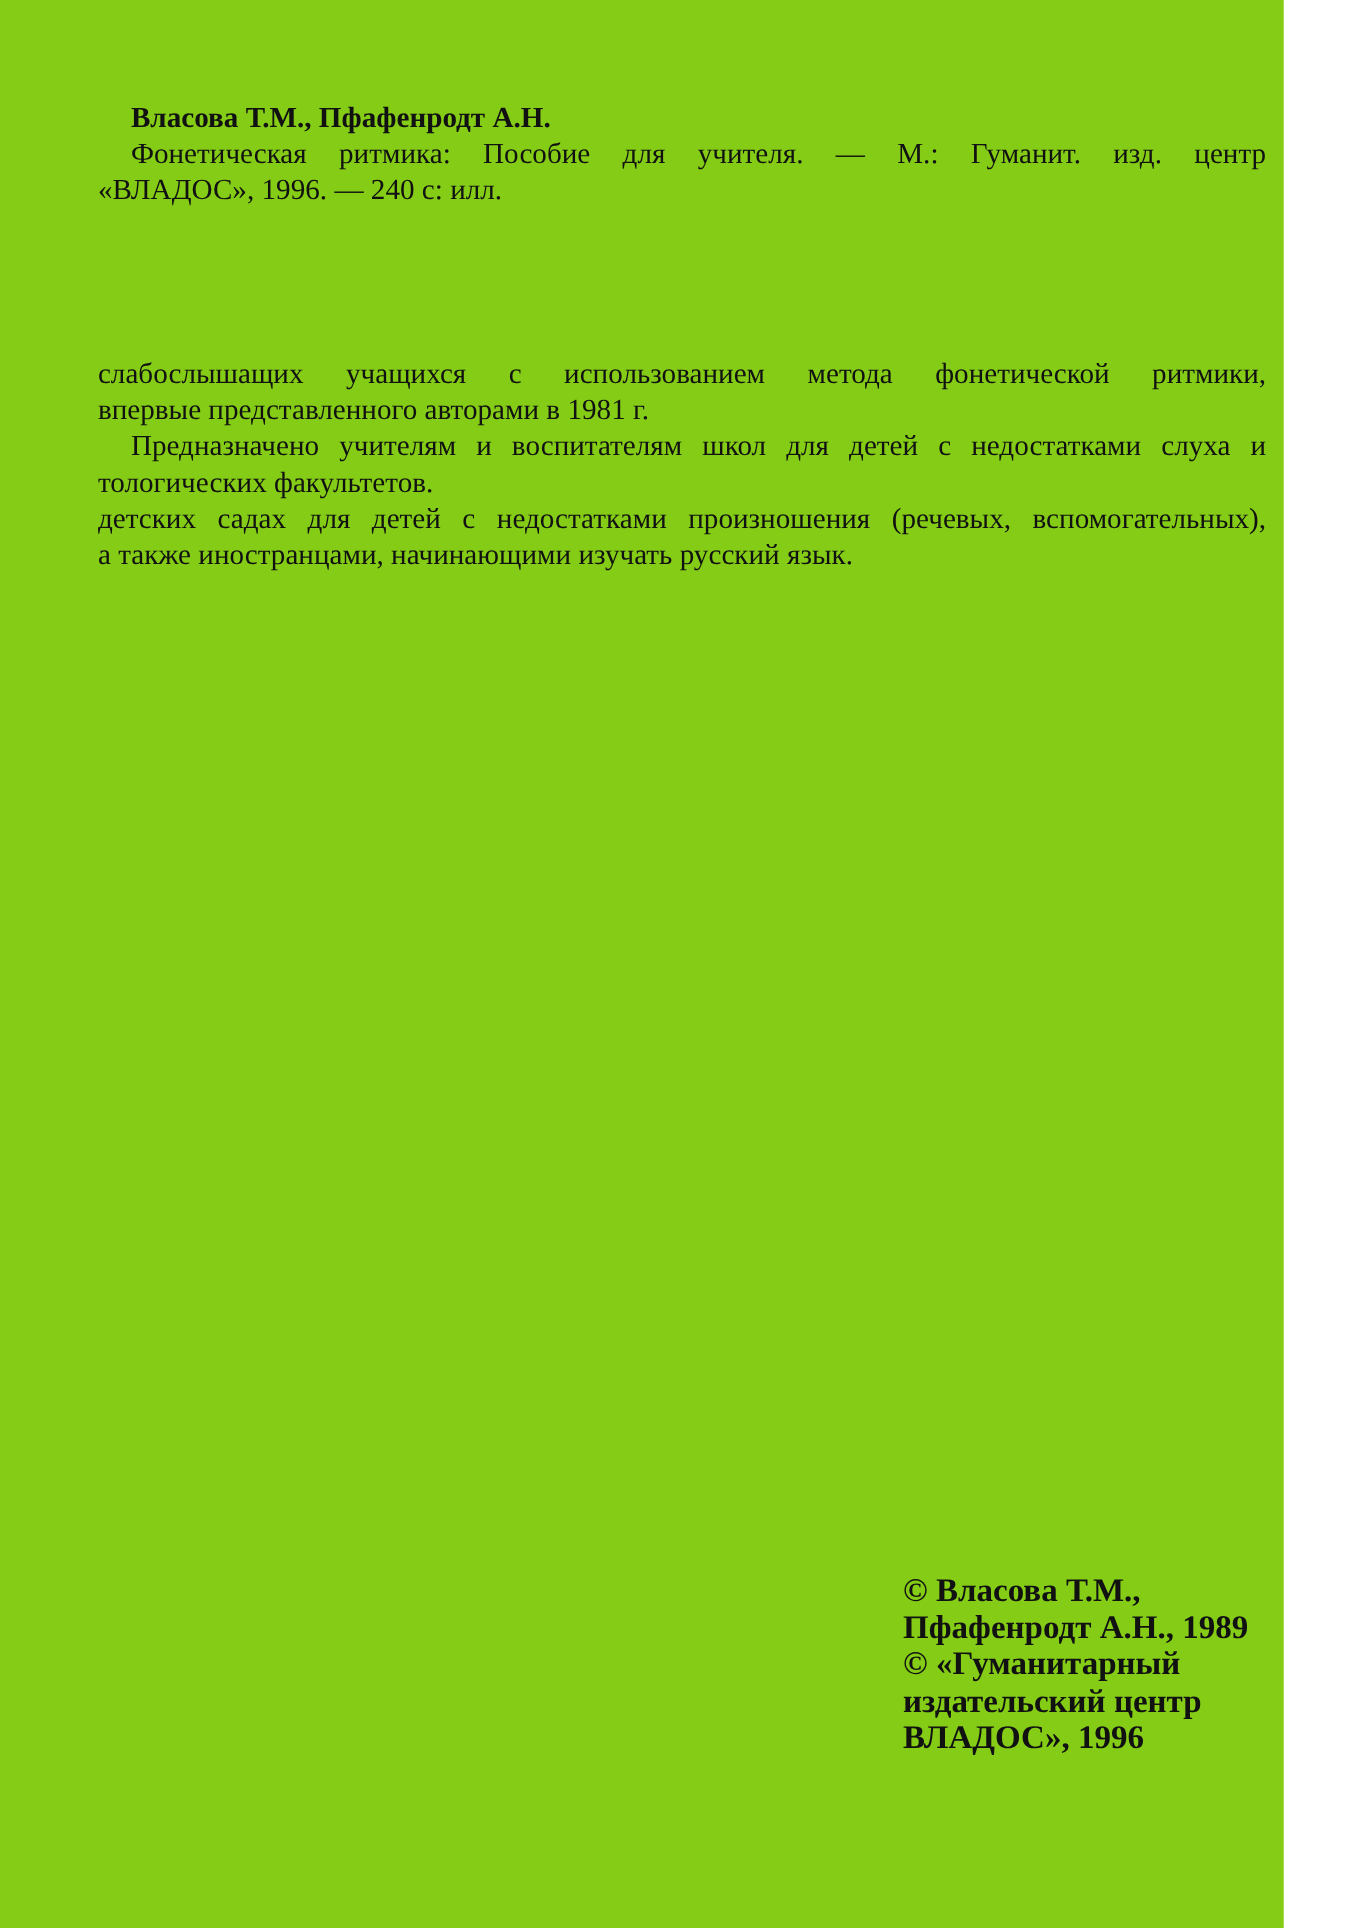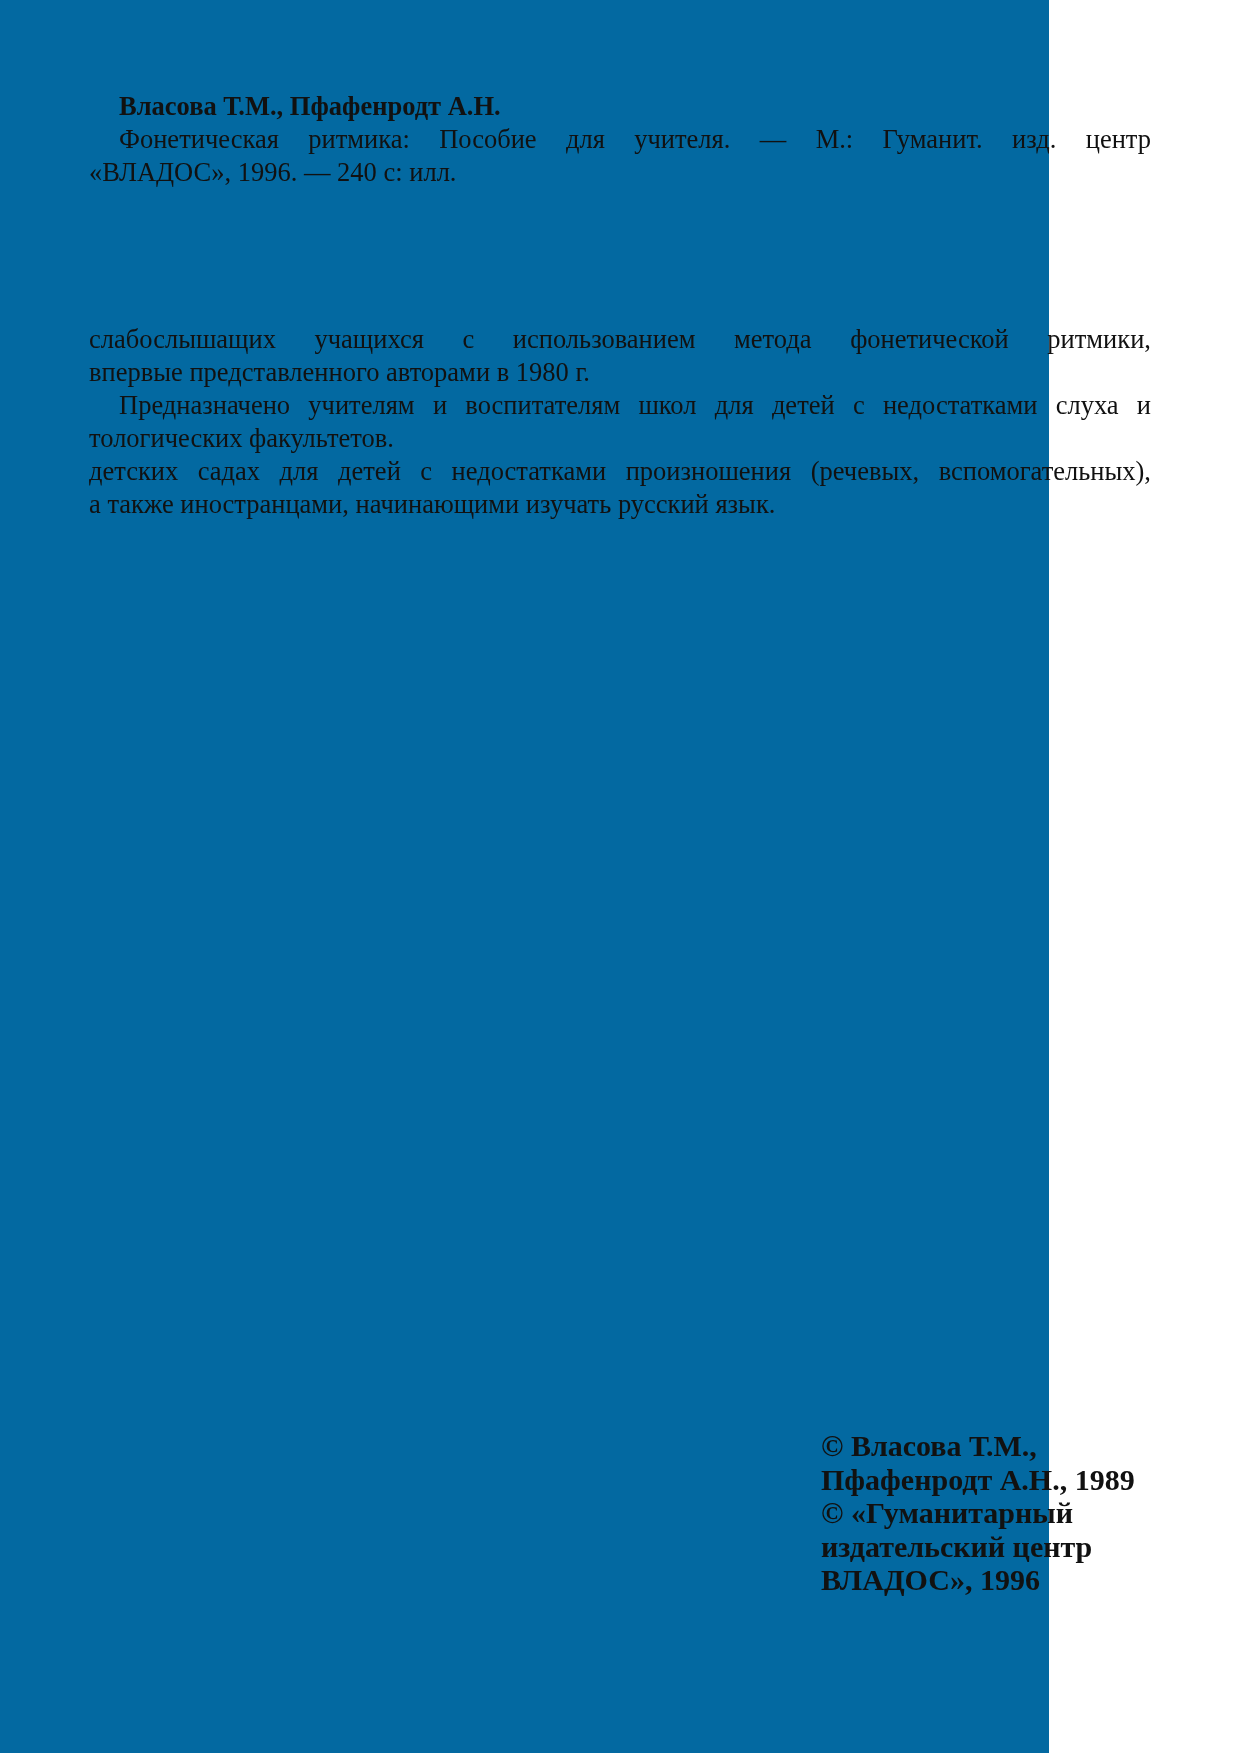--- a/index.html
+++ b/index.html
@@ -11,23 +11,23 @@
       width: 1241px;
       height: 1753px;
       position: relative;
       overflow: hidden;
       font-family: "Liberation Serif", "DejaVu Serif", serif;
       color: #111111;
     }
     .page {
       position: absolute;
       left: 0; top: 0;
-      width: 1049px;
+      width: 1167px;
       height: 1753px;
-      background: #0369a1;
+      background: #84cc16;
     }
     .block {
       position: absolute;
       left: 89px;
       width: 1062px;
       font-size: 26.5px;
       line-height: 33px;
     }
     .line {
       display: block;
@@ -64,21 +64,21 @@
 
   <div class="block" id="bib">
     <span class="line indent bold">Власова Т.М., Пфафенродт А.Н.</span>
     <span class="line indent justify">Фонетическая ритмика: Пособие для учителя. — М.: Гуманит. изд. центр</span>
     <span class="line">«ВЛАДОС», 1996. — 240 с: илл.</span>
   </div>
 
   <div class="block" id="abstract">
     <div>
       <span class="line justify">слабослышащих учащихся с использованием метода фонетической ритмики,</span>
-      <span class="line">впервые представленного авторами в 1980 г.</span>
+      <span class="line">впервые представленного авторами в 1981 г.</span>
     </div>
     <div>
       <span class="line indent justify">Предназначено учителям и воспитателям школ для детей с недостатками слуха и</span>
       <span class="line">тологических факультетов.</span>
     </div>
     <div>
       <span class="line justify">детских садах для детей с недостатками произношения (речевых, вспомогательных),</span>
       <span class="line">а также иностранцами, начинающими изучать русский язык.</span>
     </div>
   </div>

